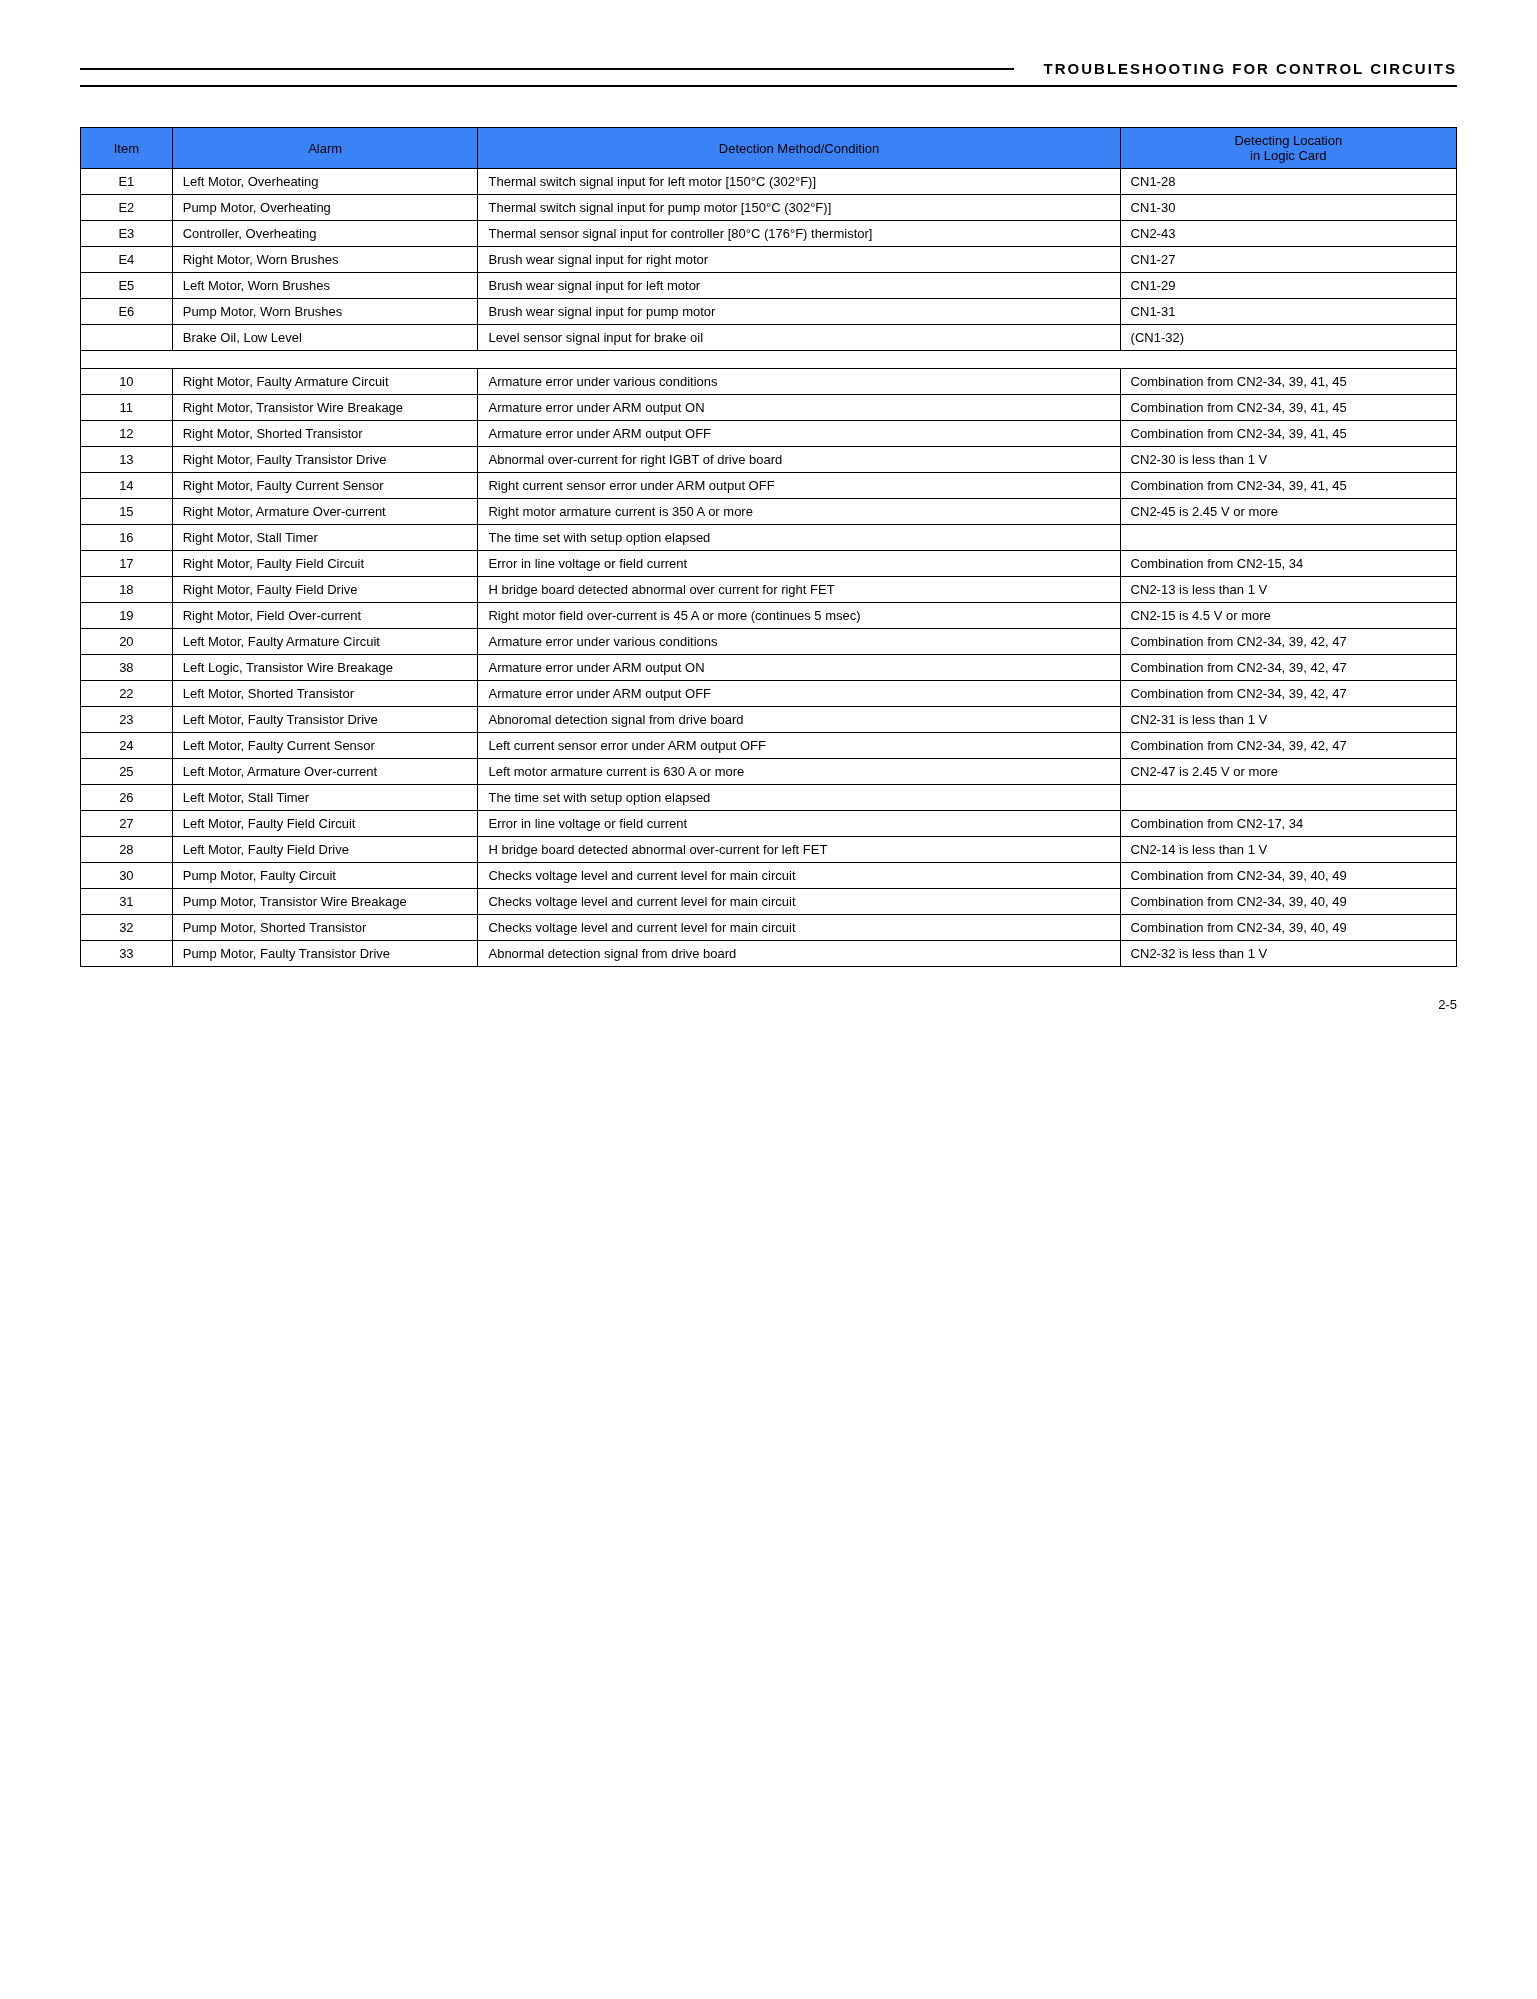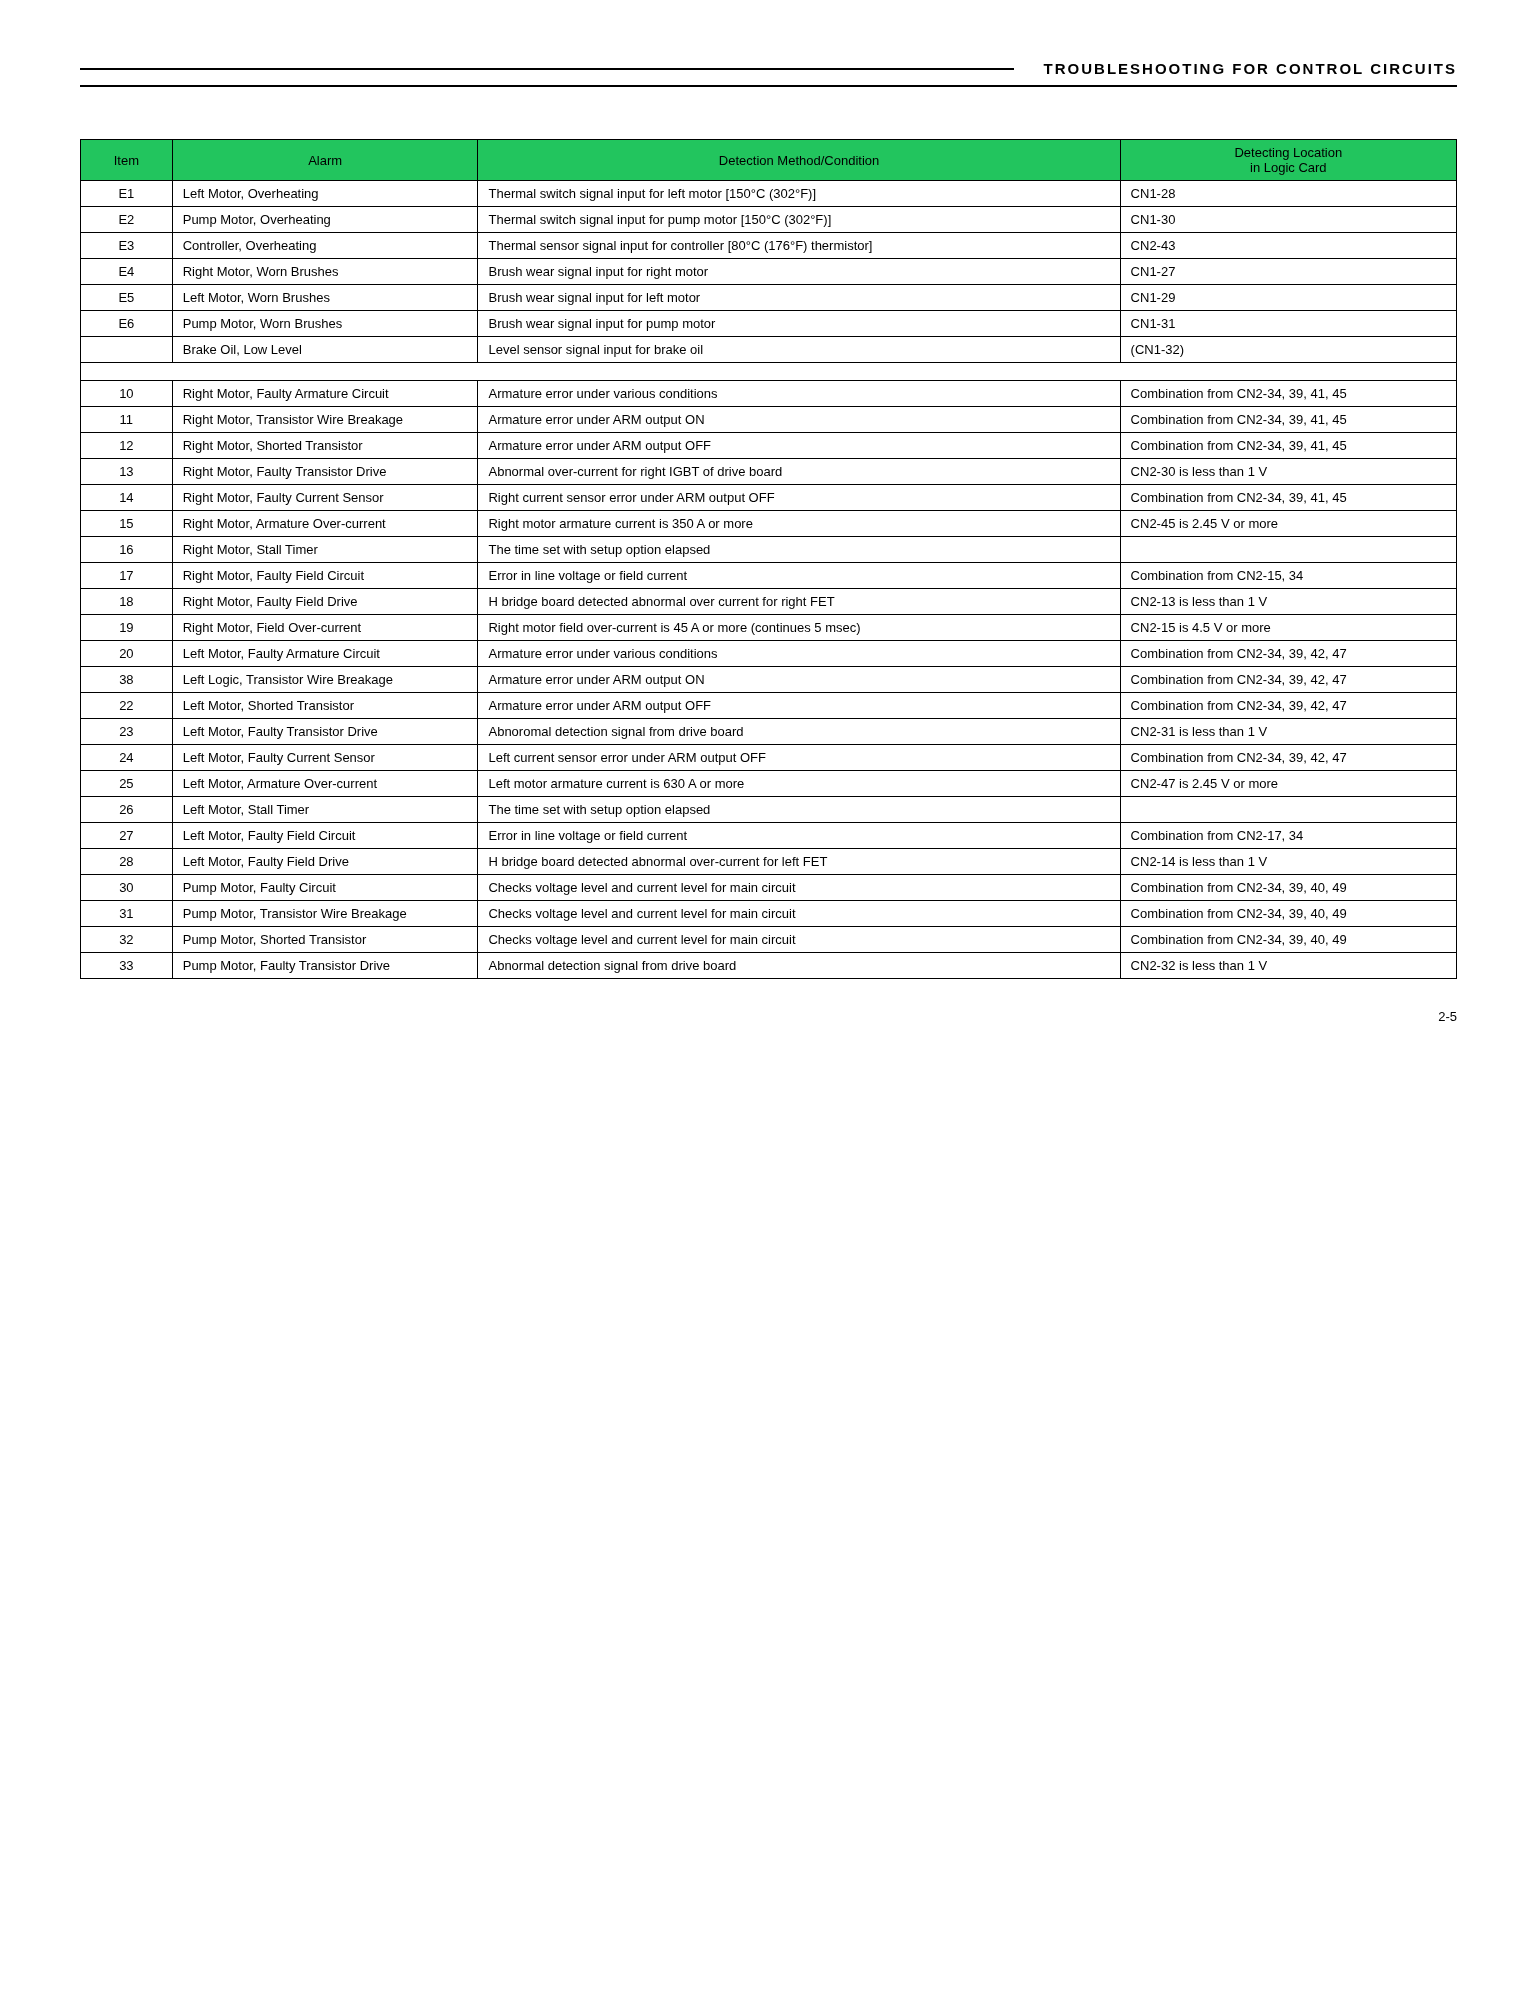--- a/index.html
+++ b/index.html
@@ -13,21 +13,21 @@
     }
     .page {
       width: 1537px;
       min-height: 1999px;
       padding: 60px 80px 60px 80px;
       position: relative;
     }
     .header {
       display: flex;
       align-items: center;
-      margin-bottom: 52px;
+      margin-bottom: 40px;
       border-bottom: 2px solid #000;
       padding-bottom: 8px;
     }
     .header-line {
       flex: 1;
       height: 2px;
       background: #000;
       margin-right: 30px;
     }
     .header-title {
@@ -46,21 +46,21 @@
     }
     th, td {
       border: 1px solid #000;
       padding: 5px 10px;
       vertical-align: middle;
       text-align: left;
     }
     th {
       text-align: center;
       font-weight: normal;
-      background: #22c55e;
+      background: #3b82f6;
     }
     td.item-col {
       text-align: center;
       width: 60px;
     }
     td.alarm-col {
       width: 200px;
     }
     td.detection-col {
       width: 420px;

